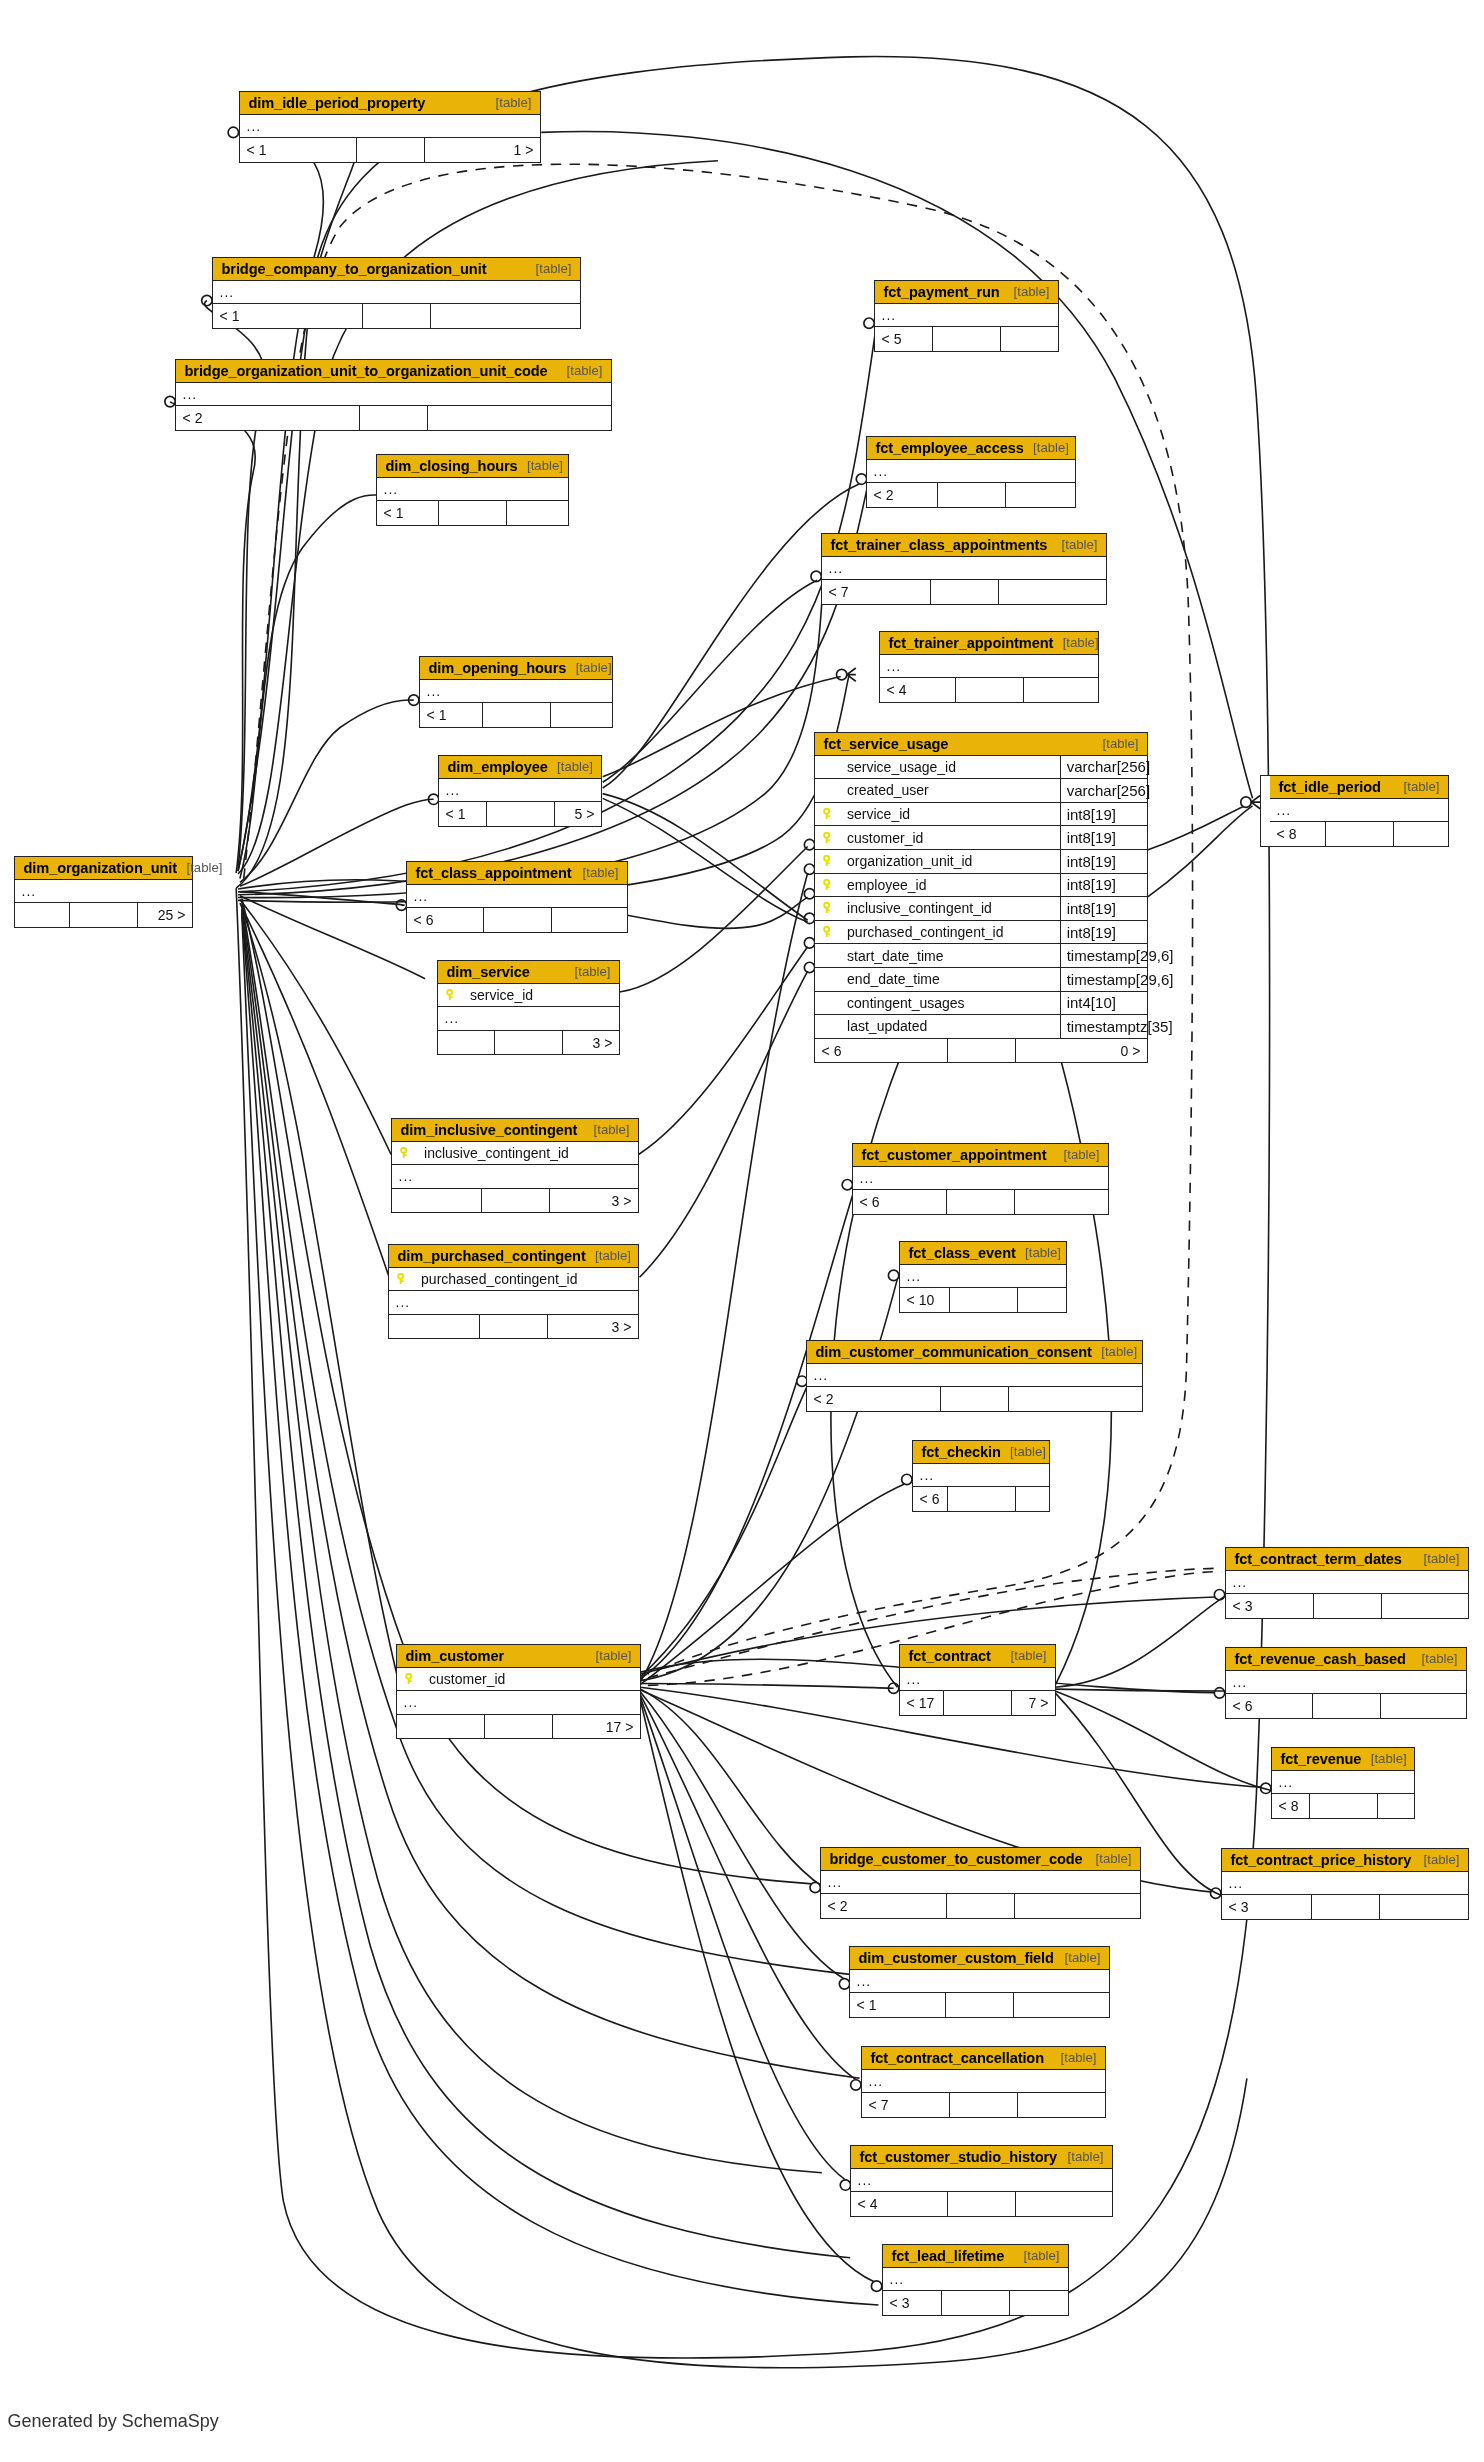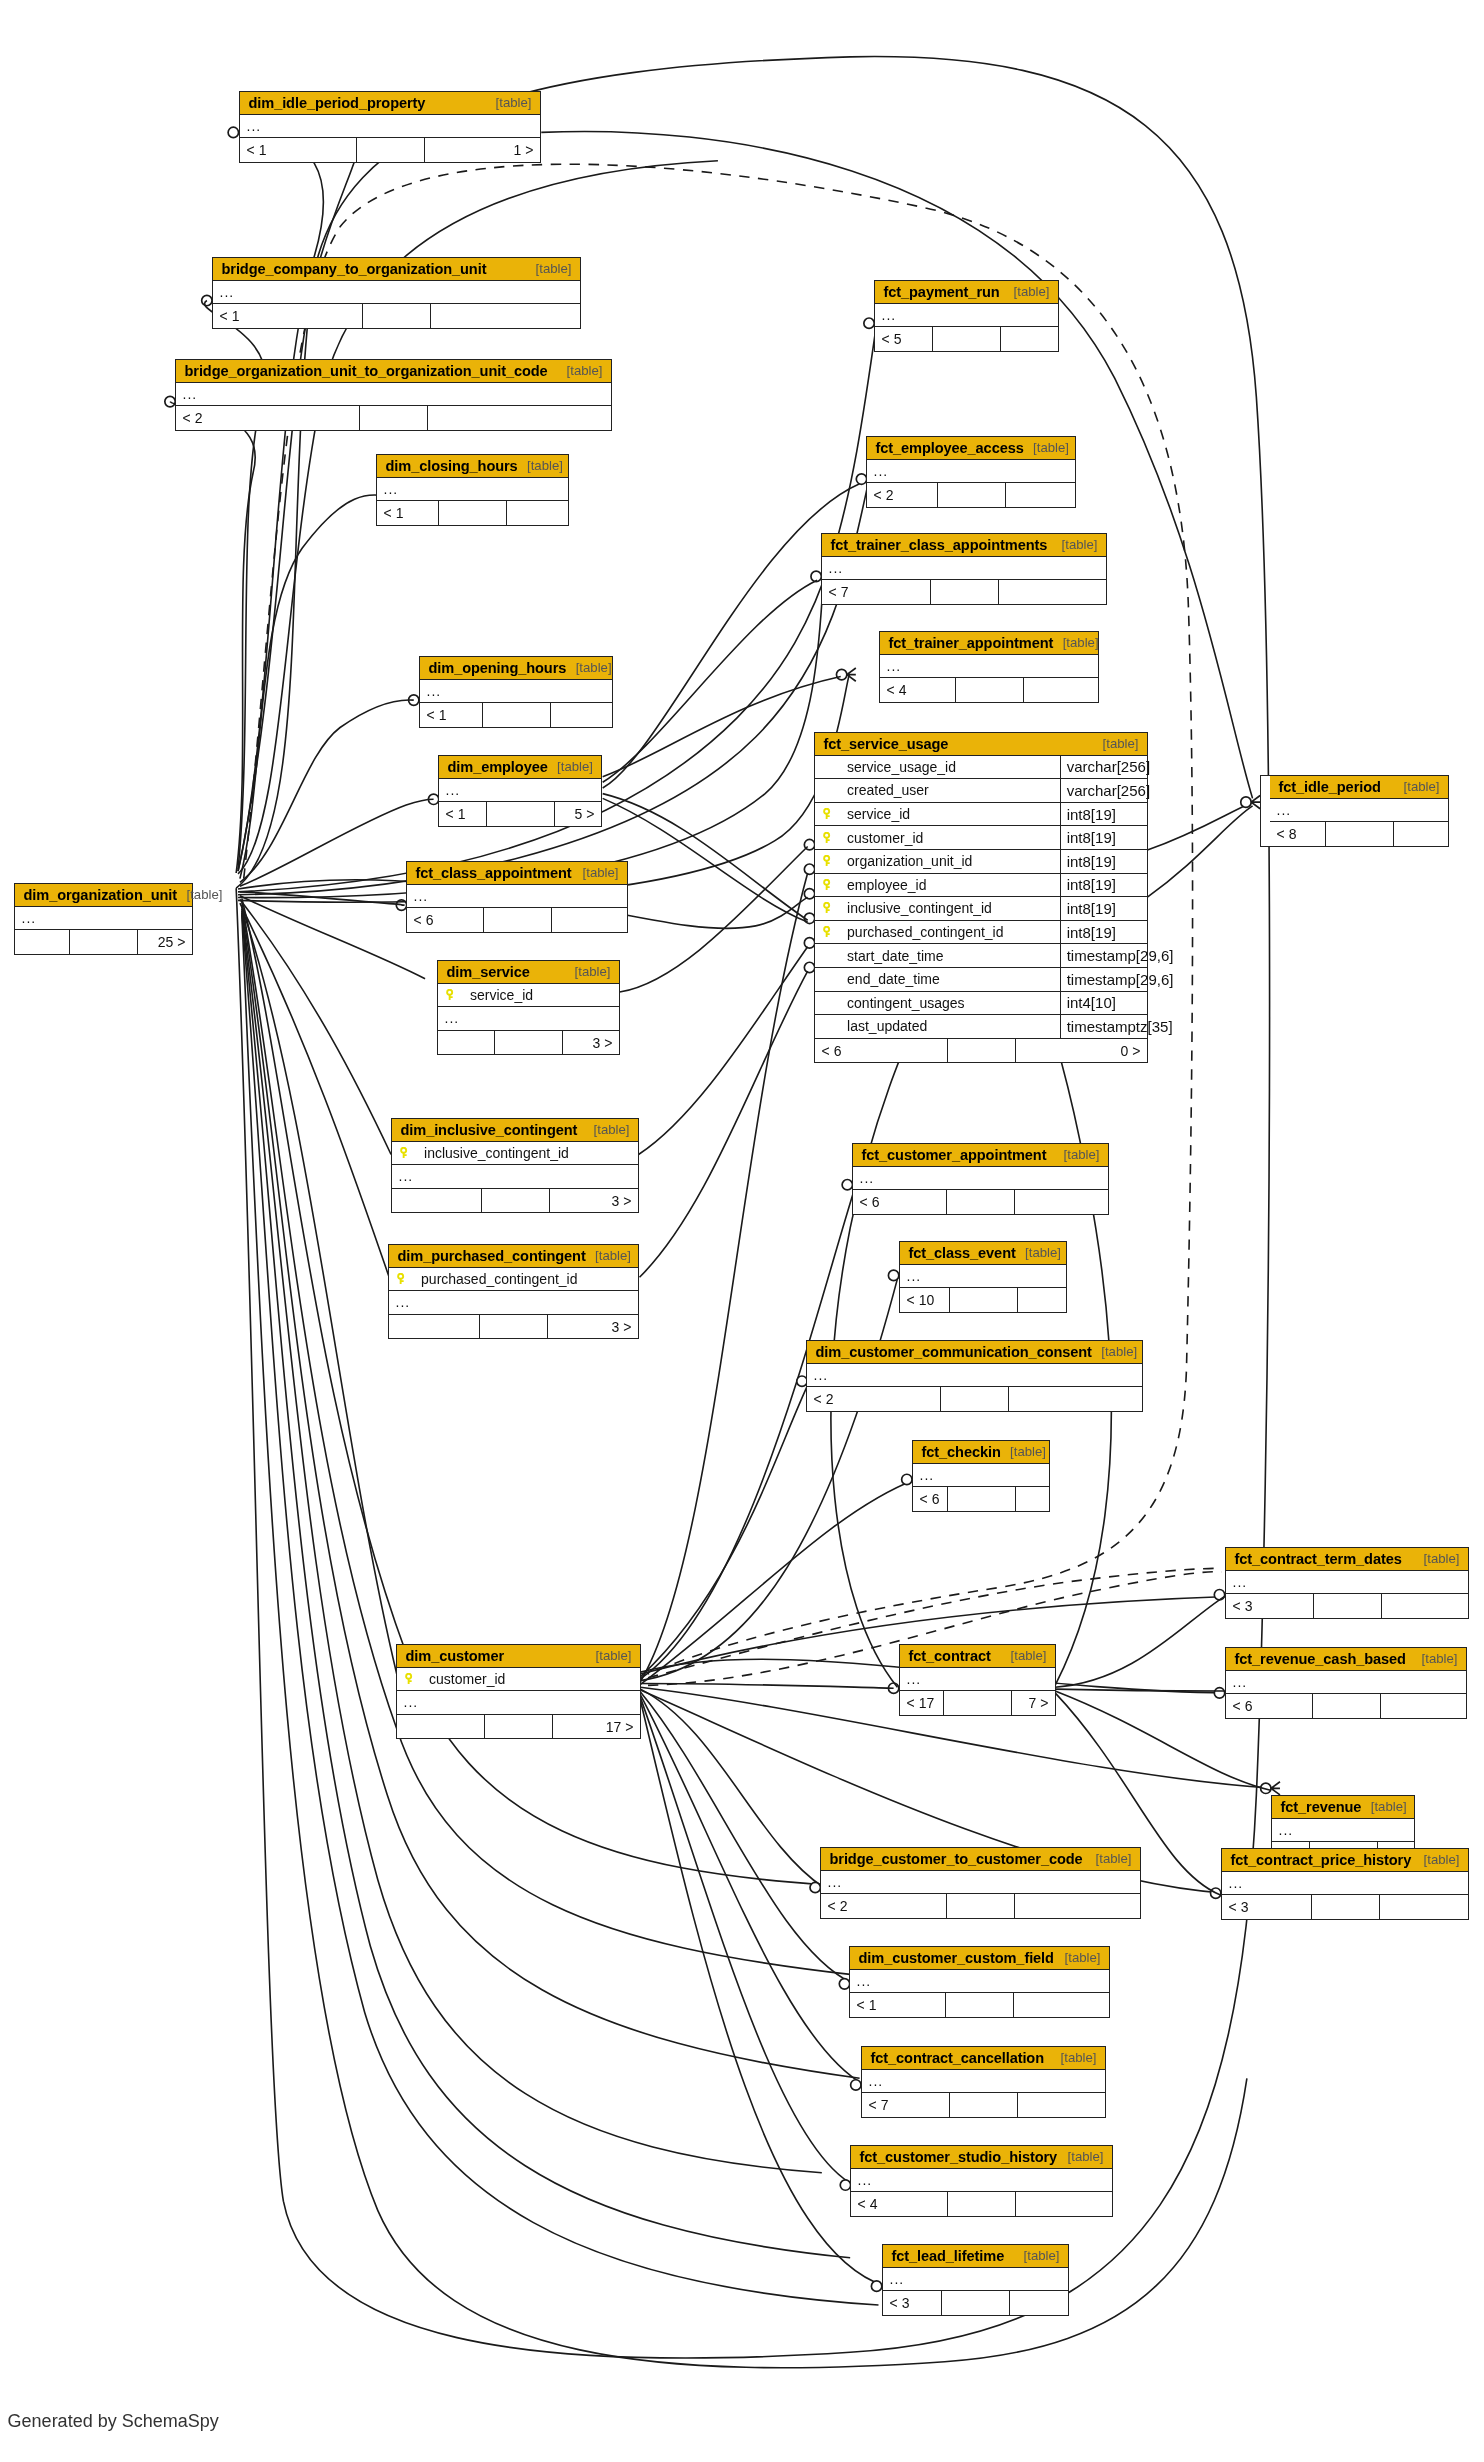--- a/index.html
+++ b/index.html
@@ -312,21 +312,21 @@
           </span>
           <span class="colname">purchased_contingent_id</span>
         </div>
         <div class="ellipsis">...</div>
         <div class="foot">
           <div class="fc f1"></div>
           <div class="fc f2"></div>
           <div class="fc f3">3 &gt;</div>
         </div>
       </div>
-      <div class="tbl" style="left: 14px; top: 856px; width: 179px; margin-top: 27px;">
+      <div class="tbl" style="left: 14px; top: 856px; width: 179px;">
         <div class="hdr">
           <span class="tname">dim_organization_unit</span>
           <span class="ttag">[table]</span>
         </div>
         <div class="ellipsis">...</div>
         <div class="foot">
           <div class="fc f1"></div>
           <div class="fc f2"></div>
           <div class="fc f3">25 &gt;</div>
         </div>
@@ -590,21 +590,21 @@
           <span class="tname">fct_revenue_cash_based</span>
           <span class="ttag">[table]</span>
         </div>
         <div class="ellipsis">...</div>
         <div class="foot">
           <div class="fc f1">&lt; 6</div>
           <div class="fc f2"></div>
           <div class="fc f3"></div>
         </div>
       </div>
-      <div class="tbl" style="left: 1271px; top: 1747px; width: 144px; margin-top: 48px;">
+      <div class="tbl" style="left: 1271px; top: 1747px; width: 144px;">
         <div class="hdr">
           <span class="tname">fct_revenue</span>
           <span class="ttag">[table]</span>
         </div>
         <div class="ellipsis">...</div>
         <div class="foot">
           <div class="fc f1">&lt; 8</div>
           <div class="fc f2"></div>
           <div class="fc f3"></div>
         </div>

